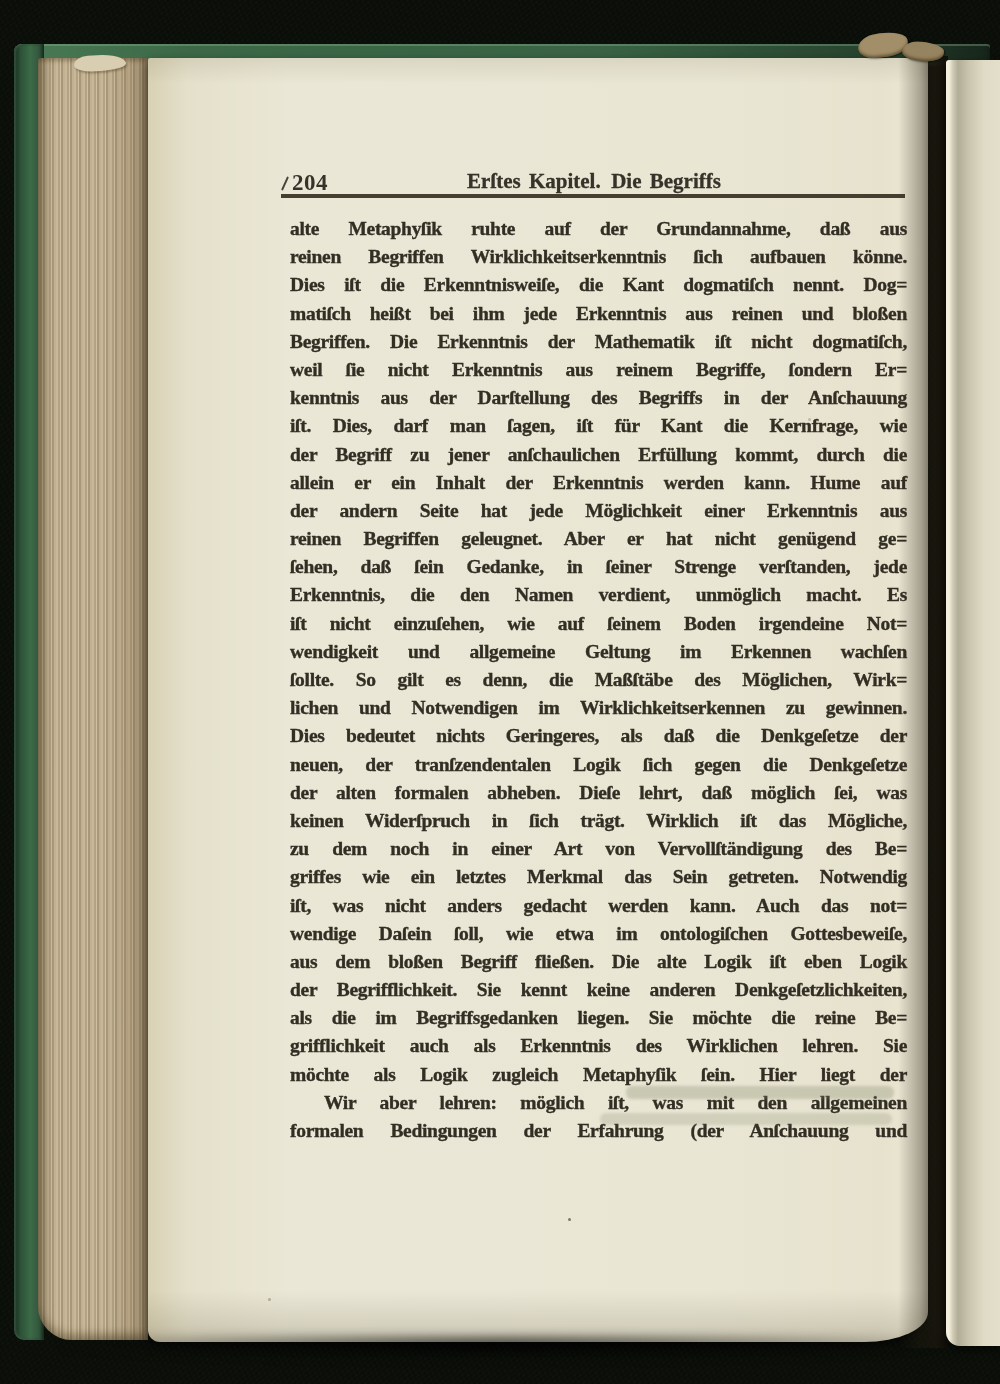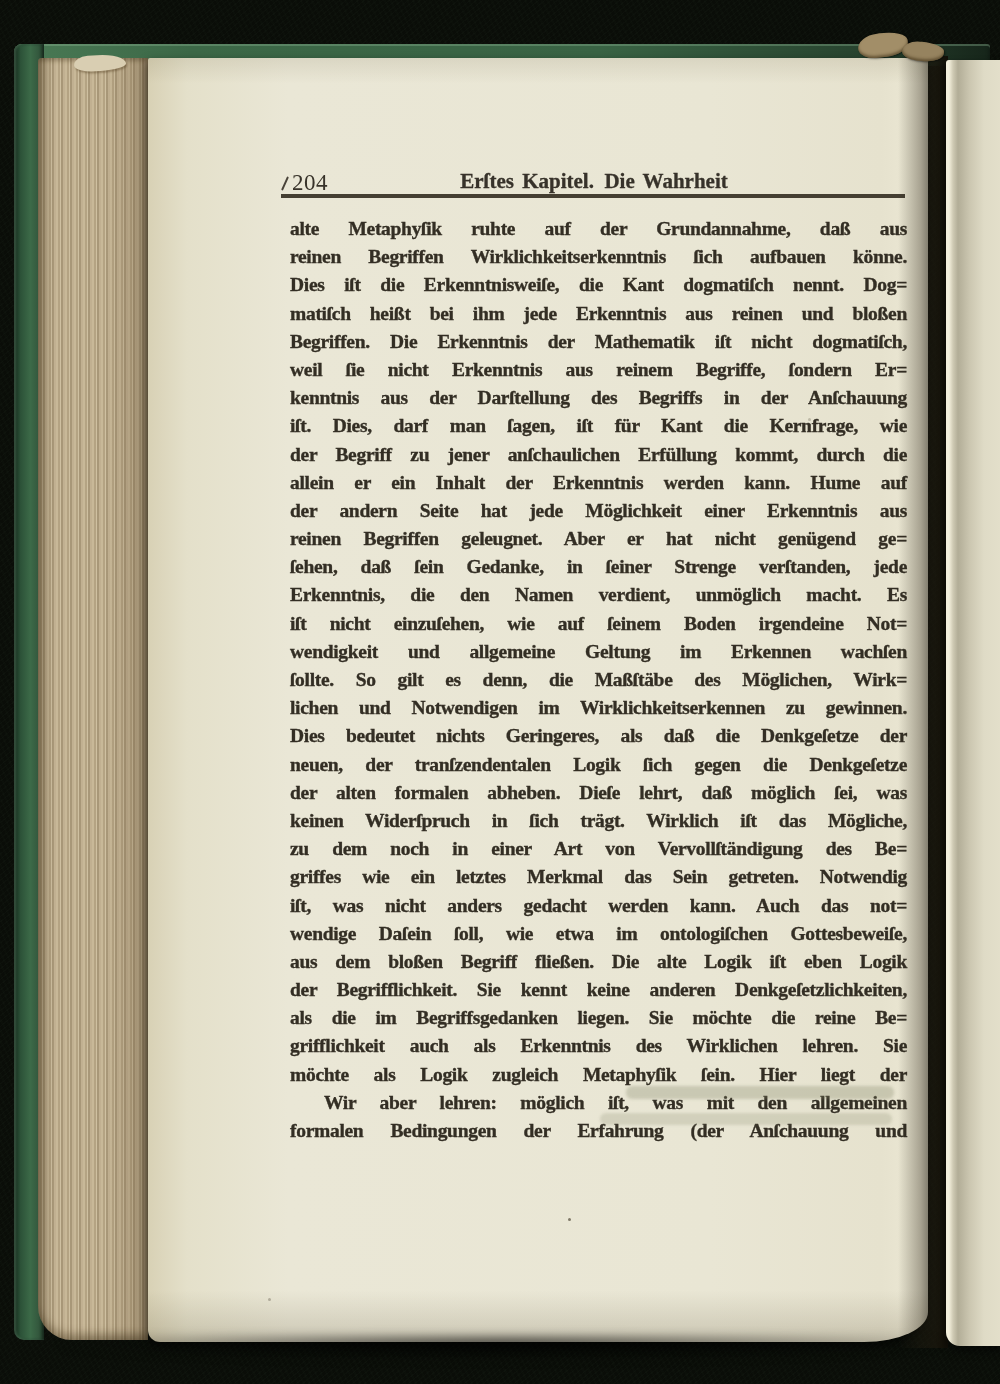--- a/index.html
+++ b/index.html
@@ -42,21 +42,21 @@
   
   .page-main {
     position:absolute; left:148px; top:58px; width:780px; height:1284px;
     background:
       linear-gradient(180deg, rgba(120,110,80,.14) 0, rgba(0,0,0,0) 2%, rgba(0,0,0,0) 96%, rgba(90,80,55,.22) 100%),
       linear-gradient(90deg,#d8d1b5 0,#e4e0ca 5%,#eae7d6 18%,#e9e6d4 72%,#e6e2ce 94%,#ece8d4 99%,#f3efdc 100%);
     border-radius:2px 3px 64px 12px / 2px 3px 30px 12px;
     box-shadow:0 4px 10px rgba(0,0,0,.55);
   }
   .page-number {
-    position:absolute; left:144px; top:112px; font-size:23px; font-weight:400;
+    position:absolute; left:144px; top:112px; font-size:23px; font-weight:700;
     color:#38332a; letter-spacing:.5px;
   }
   .pen-mark {
     position:absolute; left:136px; top:118px; width:2px; height:15px;
     background:#4a443a; transform:rotate(24deg); border-radius:2px;
   }
   .running-header {
     position:absolute; left:135px; top:111px; width:622px; text-align:center;
     font-size:21px; font-weight:700; color:#37322a; word-spacing:3px;
     -webkit-text-stroke:.3px #37322a;
@@ -116,21 +116,21 @@
   <div class="cover-top"></div>
   <div class="cover-left"></div>
 
   <div class="page-stack">
     <div class="torn-corner"></div>
   </div>
 
   <div class="page-main">
     <div class="pen-mark"></div>
     <div class="page-number">204</div>
-    <div class="running-header">Erſtes Kapitel. Die Wahrheit</div>
+    <div class="running-header">Erſtes Kapitel. Die Begriffs</div>
     <div class="header-rule"></div>
     <div class="body-text">
         <div class="bline">alte Metaphyſik ruhte auf der Grundannahme, daß aus</div>
         <div class="bline">reinen Begriffen Wirklichkeitserkenntnis ſich aufbauen könne.</div>
         <div class="bline">Dies iſt die Erkenntnisweiſe, die Kant dogmatiſch nennt. Dog=</div>
         <div class="bline">matiſch heißt bei ihm jede Erkenntnis aus reinen und bloßen</div>
         <div class="bline">Begriffen. Die Erkenntnis der Mathematik iſt nicht dogmatiſch,</div>
         <div class="bline">weil ſie nicht Erkenntnis aus reinem Begriffe, ſondern Er=</div>
         <div class="bline">kenntnis aus der Darſtellung des Begriffs in der Anſchauung</div>
         <div class="bline">iſt. Dies, darf man ſagen, iſt für Kant die Kernfrage, wie</div>

